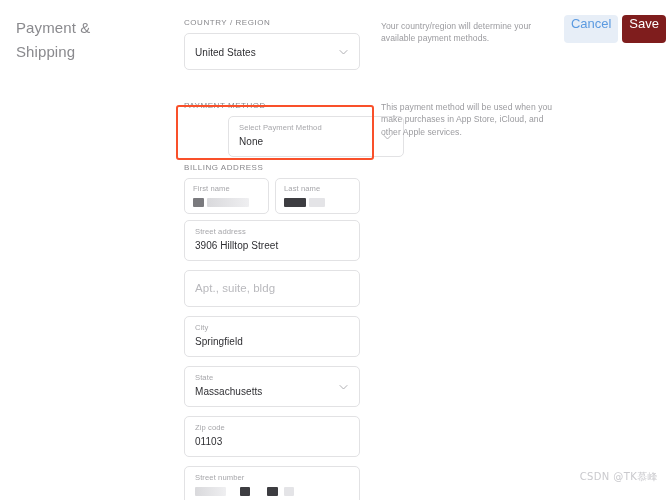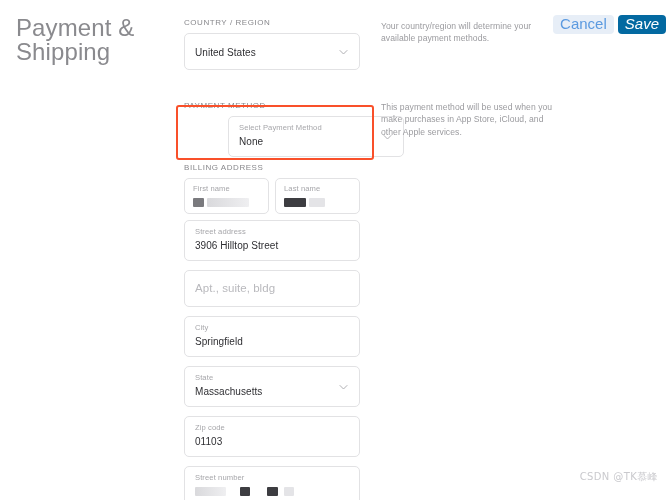--- a/index.html
+++ b/index.html
@@ -15,54 +15,53 @@
     -webkit-font-smoothing: antialiased;
     position: relative;
   }
 
   
   .page-title {
     position: absolute;
     left: 16px;
     top: 16px;
     width: 150px;
-    font-size: 24px;
+    font-size: 15px;
     line-height: 24px;
     color: #8a8a8e;
     font-weight: 400;
     letter-spacing: 0.1px;
   }
 
   
   .actions {
     position: absolute;
     right: 4px;
     top: 15px;
     display: flex;
     gap: 4px;
     align-items: center;
   }
   .btn {
     font-family: "Liberation Sans", sans-serif;
-    font-size: 15px;
+    font-size: 13px;
     line-height: 9px;
-    padding: 4px 7px 6px 7px;
+    padding: 4px 7px 15px 7px;
     border-radius: 4px;
     border: none;
     cursor: pointer;
     white-space: nowrap;
   }
   .btn-cancel {
     background: #e7eef7;
     color: #5b9ae0;
   }
   .btn-save {
-    background: #0369a1;
+    background: #7f1d1d;
     color: #ffffff;
-    font-style: italic;
   }
 
   
   .form-col {
     position: absolute;
     left: 184px;
     top: 18px;
     width: 192px;
   }
   .side-col {

